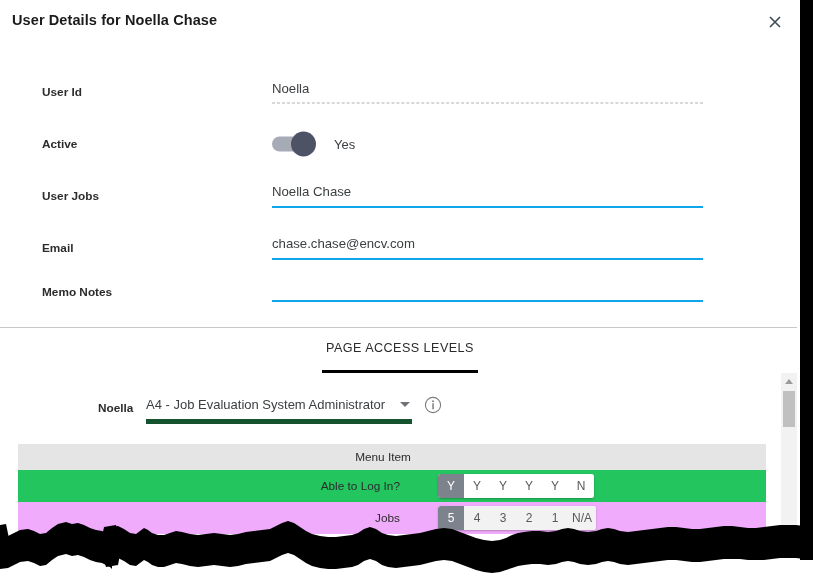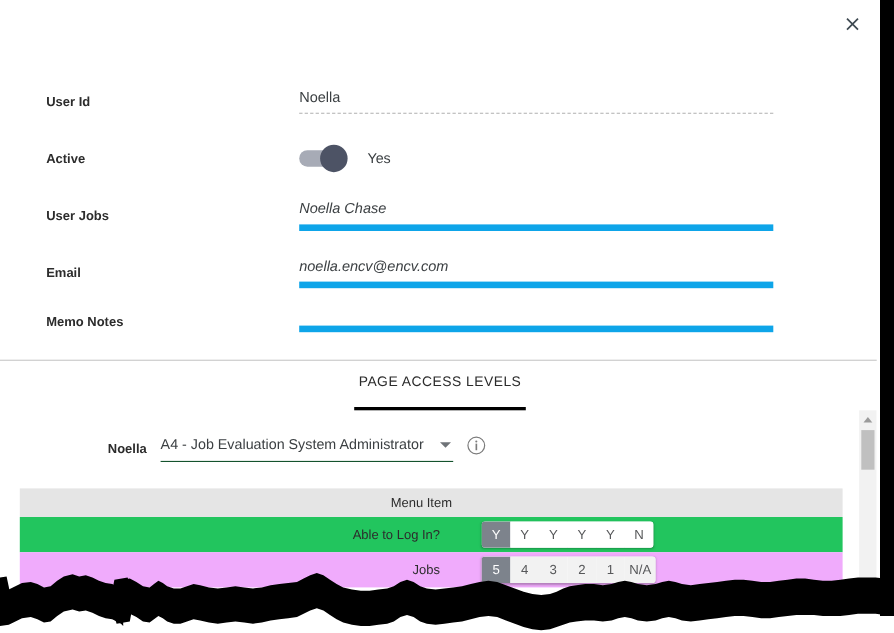--- a/index.html
+++ b/index.html
@@ -78,22 +78,21 @@
     transform: translateY(-50%);
   }
   .field-value {
     font-size: 13.2px;
     color: #3c4043;
     padding-bottom: 7px;
     min-height: 20px;
     white-space: nowrap;
   }
   .field-underline-solid {
-    border-bottom: 6px solid #0ea5e9;
-    font-style: italic;
+    border-bottom: 2px solid #0ea5e9;
   }
   .field-underline-dashed {
     border-bottom: 1px dashed #b0b0b0;
   }
 
   
   .toggle-wrap {
     position: absolute;
     left: 272px;
     top: 50%;
@@ -163,21 +162,21 @@
     left: 98px; top: 6px;
     font-size: 11.8px;
     font-weight: bold;
     color: #2c2c2c;
   }
   .profile-select {
     position: absolute;
     left: 146px; top: 0;
     width: 266px;
     cursor: pointer;
-    border-bottom: 1px solid #14532d;
+    border-bottom: 5px solid #14532d;
     padding-bottom: 6px;
   }
   .profile-select-value {
     font-size: 13px;
     color: #3c4043;
     white-space: nowrap;
     display: inline-block;
   }
   .caret {
     position: absolute;
@@ -286,20 +285,21 @@
     left: 0; bottom: 0;
     width: 813px; height: 62px;
     pointer-events: none;
   }
 </style>
 </head>
 <body>
 
 <div id="root">
 
+  <div class="dialog-title">User Details for Noella Chase</div>
 
   <div class="close-btn">
     <svg width="20" height="20" viewBox="0 0 20 20" aria-hidden="true">
       <path d="M5 5 L15 15 M15 5 L5 15" stroke="#3f4a52" stroke-width="1.6" fill="none"></path>
     </svg>
   </div>
 
   <div class="form-area">
 
     <div class="form-row" style="top:11px;">
@@ -322,21 +322,21 @@
     <div class="form-row" style="top:115px;">
       <div class="form-label">User Jobs</div>
       <div class="field">
         <div class="field-value field-underline-solid">Noella Chase</div>
       </div>
     </div>
 
     <div class="form-row" style="top:167px;">
       <div class="form-label">Email</div>
       <div class="field">
-        <div class="field-value field-underline-solid">noella.encv@encv.com</div>
+        <div class="field-value field-underline-solid">chase.chase@encv.com</div>
       </div>
     </div>
 
     <div class="form-row" style="top:211px;">
       <div class="form-label">Memo Notes</div>
       <div class="field">
         <div class="field-value field-underline-solid"></div>
       </div>
     </div>
 

